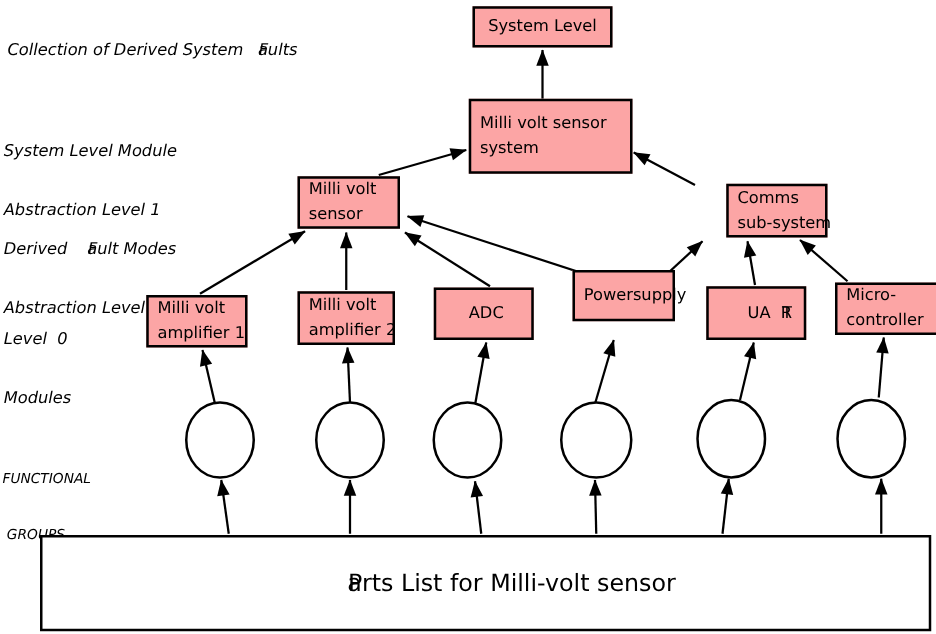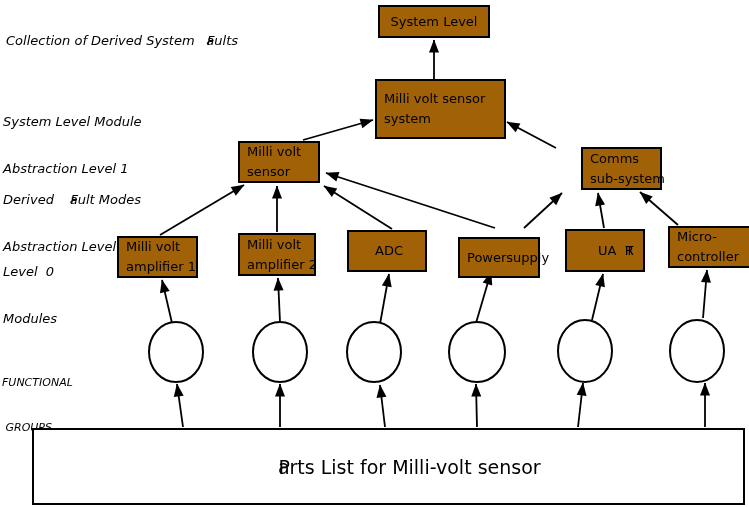--- a/index.html
+++ b/index.html
@@ -2,21 +2,21 @@
 <html><head>
 <meta charset="utf-8">
 <style>
   html,body{margin:0;padding:0;background:#fff;}
   .canvas{
     position:relative;width:749px;height:507px;background:#ffffff;
     font-family:"DejaVu Sans",sans-serif;color:#000;overflow:hidden;
   }
   svg.wires{position:absolute;left:0;top:0;z-index:1;}
   .node{
-    position:absolute;box-sizing:border-box;background:#a16207;border:2px solid #000;
+    position:absolute;box-sizing:border-box;background:#fca5a5;border:2px solid #000;
     display:flex;flex-direction:column;justify-content:center;
     font-size:13px;line-height:20px;white-space:pre;padding-left:7px;z-index:2;
   }
   .node.center{padding-left:0;align-items:center;}
   .lbl{
     position:absolute;font-size:13px;line-height:15.5px;white-space:pre;z-index:2;font-style:italic;
   }
   .lbl.small{font-size:11px;line-height:15px;}
   .ov{display:inline-block;margin-left:-0.63em;}
   .parts-box{
@@ -118,21 +118,21 @@
 
   <div class="node" style="left:238px;top:233px;width:78px;height:43px">
     <div>Milli volt</div>
     <div>amplifier 2</div>
   </div>
 
   <div class="node" style="left:347px;top:230px;width:80px;height:42px;padding-left:26px">
     <div>ADC</div>
   </div>
 
-  <div class="node" style="left:458px;top:237px;width:82px;height:41px">
+  <div class="node" style="left:458px;top:216px;width:82px;height:41px">
     <div>Powersupply</div>
   </div>
 
   <div class="node" style="left:565px;top:229px;width:80px;height:43px;padding-left:31px">
     <div><span>UA  </span><span>R</span><span class="ov">T</span></div>
   </div>
 
   <div class="node" style="left:668px;top:226px;width:84px;height:42px">
     <div>Micro-</div>
     <div>controller</div>

